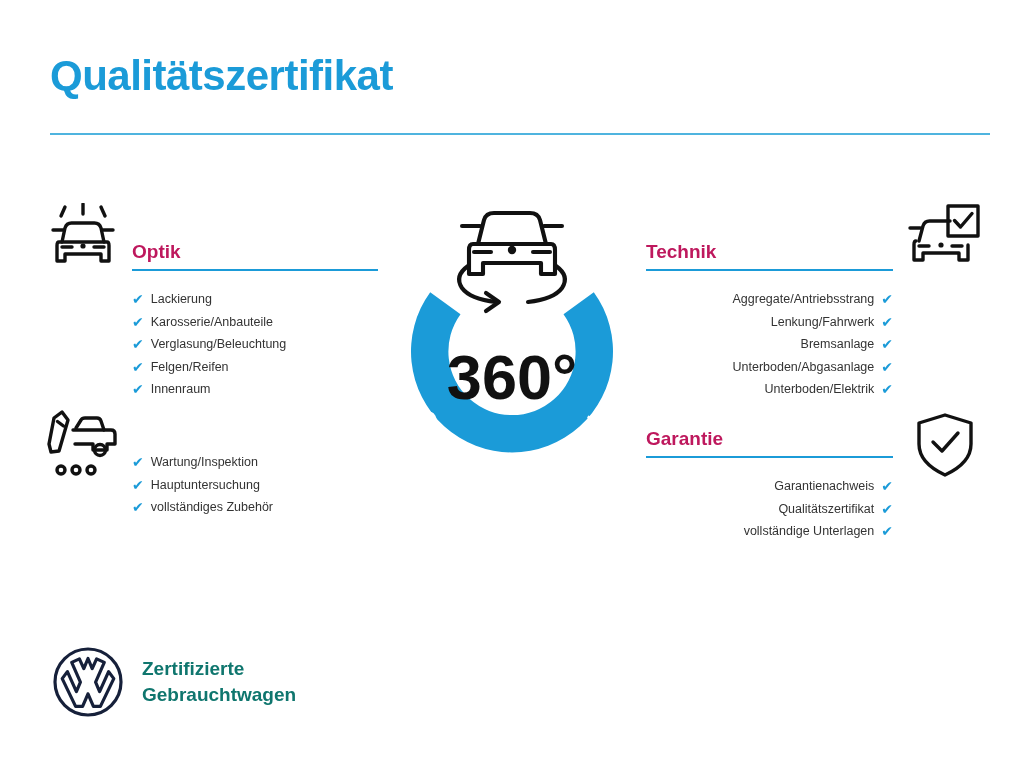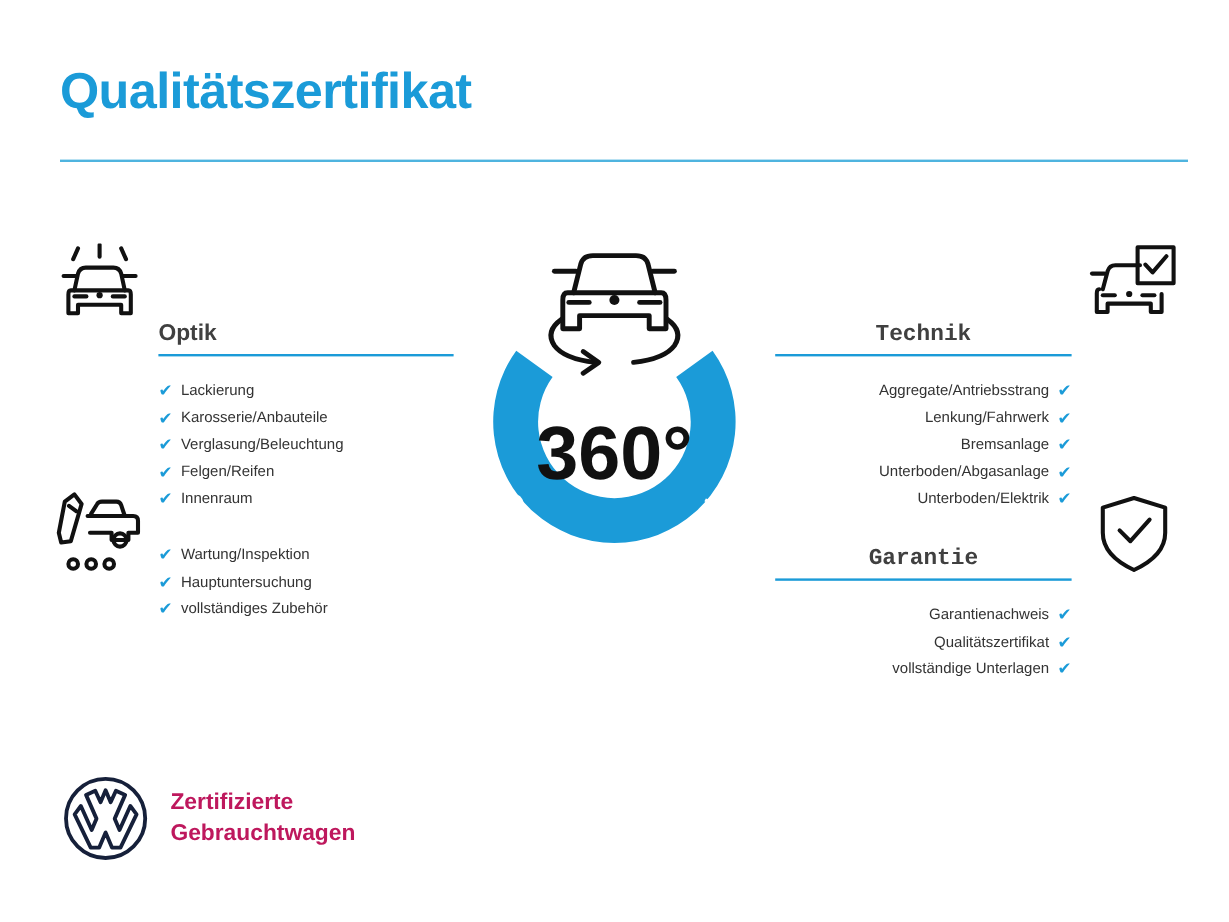--- a/index.html
+++ b/index.html
@@ -28,24 +28,23 @@
     background:#4FB4DF;
   }
 
   
   .section{position:absolute;}
   .section .sec-head{
     position:relative;
     height:34px;
   }
   .sec-title{
-    font-size:19px;font-weight:700;color:#404040;
+    font-size:19px;font-weight:700;color:#be185d;
     line-height:24px;
     white-space:nowrap;
-    margin-top:26px;
   }
   .sec-rule{
     height:2px;background:#1B9BD8;width:100%;
     margin-top:5px;
   }
   .items{margin-top:14px;}
   .item{
     font-size:12.5px;
     line-height:22.5px;
     color:#333;
@@ -59,21 +58,21 @@
     font-size:14px;
     font-weight:700;
     line-height:1;
     flex:0 0 auto;
   }
 
   
   .section.left .sec-title{text-align:left;}
   .section.left .item{justify-content:flex-start;}
   
-  .section.right .sec-title{text-align:center;font-family:Liberation Mono, monospace;}
+  .section.right .sec-title{text-align:left;}
   .section.right .item{justify-content:flex-end;}
 
   
   #sec-optik   {left:132px;top:240px;width:246px;}
   #sec-wartung {left:132px;top:437px;width:246px;}
   #sec-technik {left:646px;top:240px;width:247px;}
   #sec-garantie{left:646px;top:427px;width:247px;}
 
   
   .sec-icon{position:absolute;}
@@ -88,21 +87,21 @@
     width:280px;height:310px;
   }
 
   
   #footer{
     position:absolute;left:52px;top:646px;
     display:flex;align-items:center;gap:18px;
   }
   #vw-mark{width:72px;height:72px;flex:0 0 auto;}
   .footer-text{
-    font-size:19px;font-weight:700;color:#be185d;
+    font-size:19px;font-weight:700;color:#0f766e;
     line-height:26px;white-space:nowrap;
   }
 </style>
 </head>
 <body>
 
 <div class="page">
 
   <div class="title">Qualitätszertifikat</div>
   <div class="title-rule"></div>

